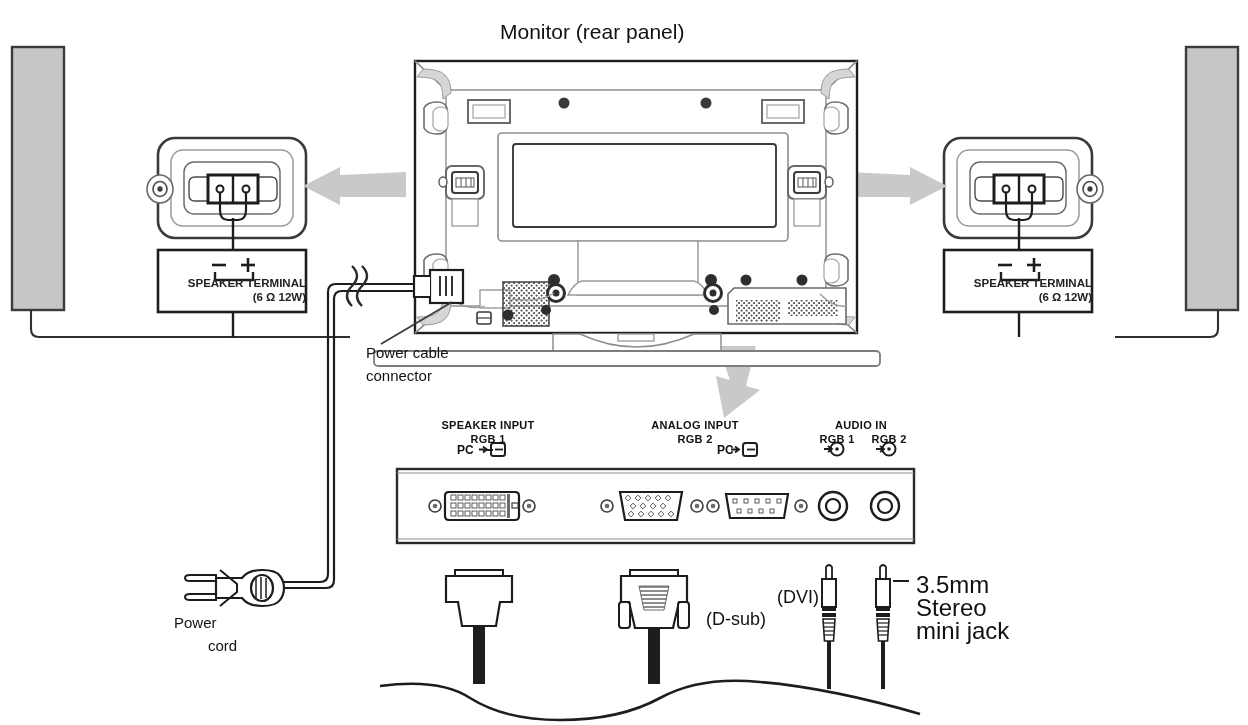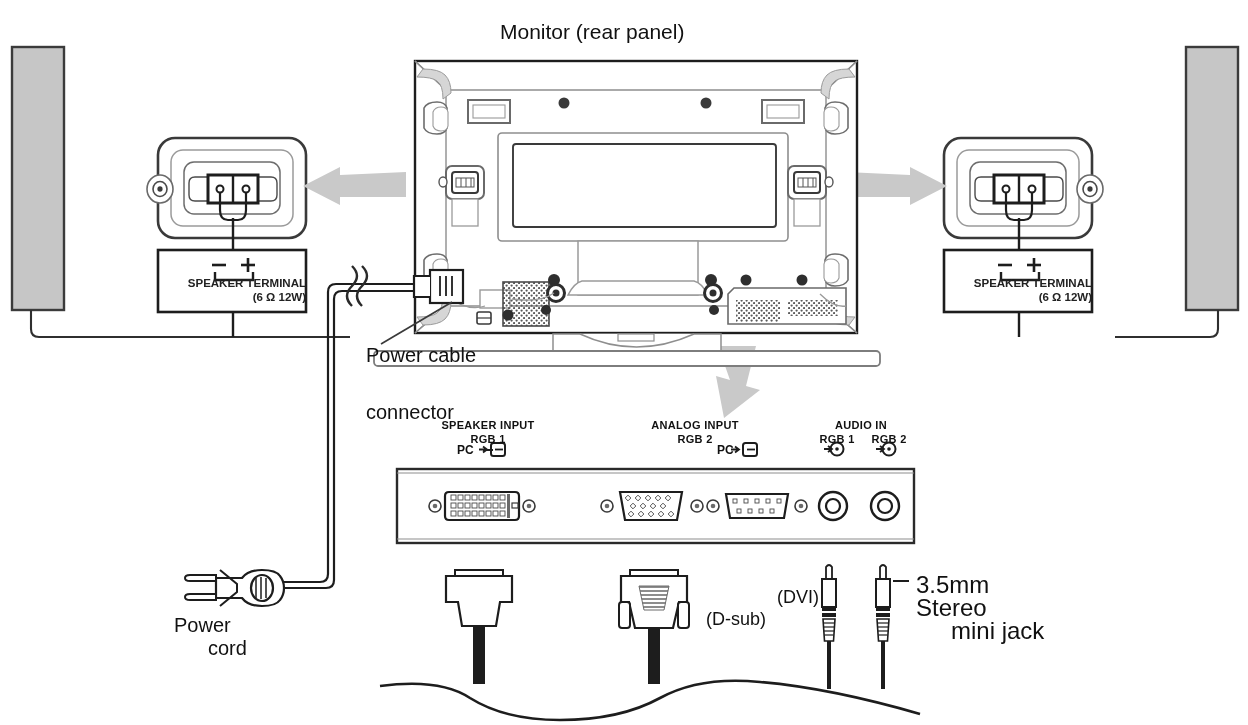--- a/index.html
+++ b/index.html
@@ -6,21 +6,21 @@
   body{
     width:1248px;height:725px;overflow:hidden;position:relative;
     font-family:"Liberation Sans", sans-serif;
     color:#1a1a1a;
   }
   #stage{position:absolute;left:0;top:14px;width:1028px;height:725px;}
   #stage svg{position:absolute;left:0;top:0;}
   .lbl{position:absolute;white-space:pre;line-height:1.18;}
   .t-head{font-size:21px;color:#111;}
   .t-spk{font-size:20px;color:#111;}
-  .t-pow{font-size:20px;color:#111;}
+  .t-pow{font-size:15px;color:#111;}
   .t-jack{font-size:24px;color:#111;}
   .t-dsub{font-size:18px;color:#111;}
   .t-term{font-size:11.5px;font-weight:bold;color:#222;text-align:right;}
   .t-port{font-size:11px;font-weight:bold;color:#111;text-align:center;letter-spacing:.3px;}
   .t-pc{font-size:12px;font-weight:bold;color:#111;}
 </style>
 </head>
 <body>
 
 <div id="stage">
@@ -401,21 +401,21 @@
   <div class="lbl t-head" style="left:500px;top:6px;">Monitor (rear panel)</div>
 
 
   <div class="lbl t-term" style="left:158px;top:263px;width:148px;">SPEAKER TERMINAL</div>
   <div class="lbl t-term" style="left:158px;top:277px;width:148px;">(6 Ω 12W)</div>
 
   <div class="lbl t-term" style="left:944px;top:263px;width:148px;">SPEAKER TERMINAL</div>
   <div class="lbl t-term" style="left:944px;top:277px;width:148px;">(6 Ω 12W)</div>
 
   <div class="lbl t-pow" style="left:366px;top:330px;">Power cable</div>
-  <div class="lbl t-pow" style="left:366px;top:353px;margin-top:34px;">connector</div>
+  <div class="lbl t-pow" style="left:366px;top:353px;">connector</div>
 
   <div class="lbl t-pow" style="left:174px;top:600px;">Power</div>
   <div class="lbl t-pow" style="left:174px;top:623px;margin-left:34px;">cord</div>
 
   <div class="lbl t-port" style="left:398px;top:405px;width:180px;">SPEAKER INPUT</div>
   <div class="lbl t-port" style="left:398px;top:419px;width:180px;">RGB 1</div>
   <div class="lbl t-pc" style="left:457px;top:429px;">PC</div>
 
   <div class="lbl t-port" style="left:620px;top:405px;width:150px;">ANALOG INPUT</div>
   <div class="lbl t-port" style="left:620px;top:419px;width:150px;">RGB 2</div>
@@ -423,15 +423,15 @@
 
   <div class="lbl t-port" style="left:802px;top:405px;width:118px;">AUDIO IN</div>
   <div class="lbl t-port" style="left:805px;top:419px;width:64px;">RGB 1</div>
   <div class="lbl t-port" style="left:857px;top:419px;width:64px;">RGB 2</div>
 
   <div class="lbl t-dsub" style="left:706px;top:573px;margin-top:22px;">(D-sub)</div>
   <div class="lbl t-dsub" style="left:777px;top:573px;">(DVI)</div>
 
   <div class="lbl t-jack" style="left:916px;top:557px;">3.5mm</div>
   <div class="lbl t-jack" style="left:916px;top:580px;">Stereo</div>
-  <div class="lbl t-jack" style="left:916px;top:603px;margin-left:35px;">mini jack</div>
+  <div class="lbl t-jack" style="left:916px;top:603px;">mini jack</div>
 
 </div>
 
 </body></html>

